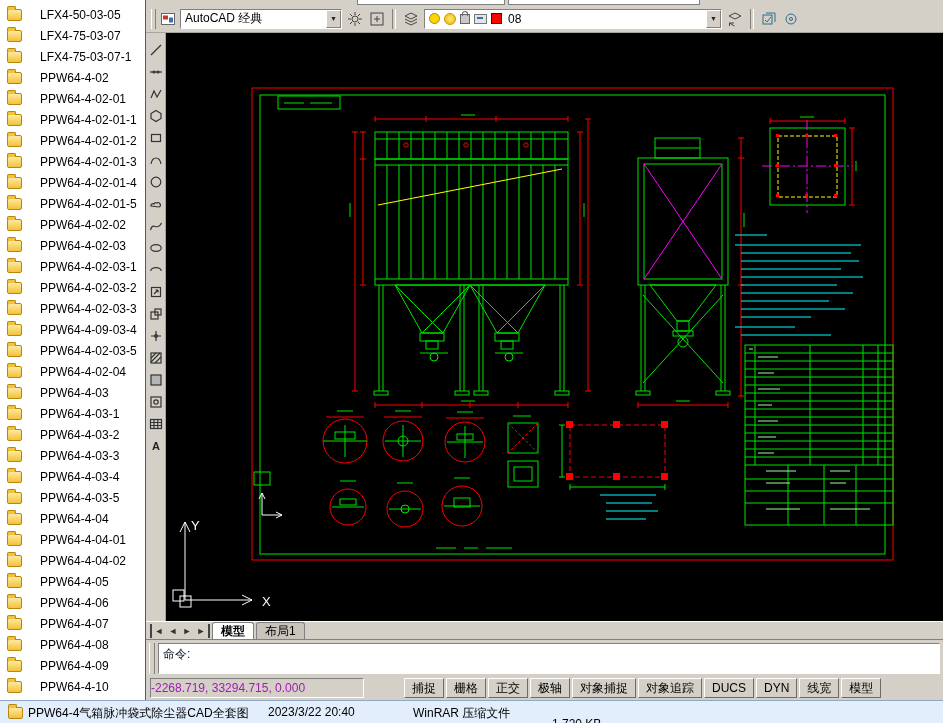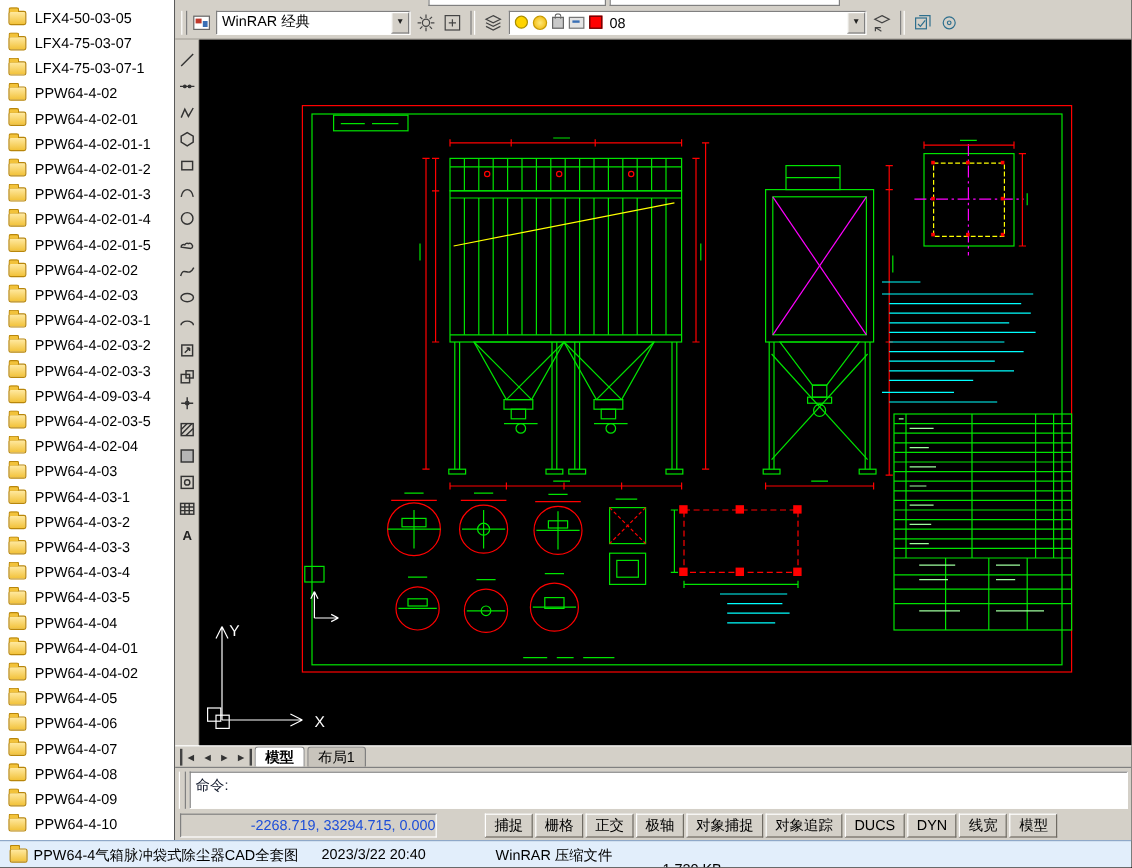--- a/index.html
+++ b/index.html
@@ -2,21 +2,21 @@
 <html style="--canvas-bg: #000000; --cad-red: #ff0000; --cad-green: #00e400; --cad-green-light: #9fff9f; --cad-cyan: #00ffff; --cad-yellow: #ffff00; --cad-magenta: #ff00ff; --cad-white: #ffffff; --layer-swatch: #ff0000;"><head>
 <meta charset="utf-8">
 <style>
   html,body{margin:0;padding:0;background:#222;}
   body{font-family:"Liberation Sans","DejaVu Sans",sans-serif;}
   .screen{position:relative;width:943px;height:723px;background:#d4d0c8;overflow:hidden;}
 
   
   .sidebar{position:absolute;left:0;top:0;width:146px;height:700px;background:#fff;
            border-right:1px solid #5a5a5a;box-sizing:border-box;padding-top:4px;overflow:hidden;}
-  .file-row{display:flex;align-items:center;height:21px;padding-left:7px;gap:7px;
+  .file-row{display:flex;align-items:center;height:21px;padding-left:7px;gap:18px;
             font-size:12px;color:#000;white-space:nowrap;}
   .ficon{flex:0 0 auto;width:15px;height:12px;background:linear-gradient(180deg,#ffe9a0,#f2c23a);
          border:1px solid #b8860b;border-radius:2px;position:relative;box-sizing:border-box;}
   .ficon::before{content:"";position:absolute;left:-1px;top:-4px;width:7px;height:3px;background:#f2c23a;
          border:1px solid #b8860b;border-bottom:none;border-radius:2px 2px 0 0;}
 
   
   .acad{position:absolute;left:146px;top:0;width:797px;height:700px;display:flex;flex-direction:column;background:#d4d0c8;}
 
   
@@ -80,22 +80,22 @@
   
   .cmd-area{flex:0 0 37px;background:#d4d0c8;border-top:1px solid #808080;box-sizing:border-box;
             display:flex;align-items:stretch;padding:3px 3px 2px 3px;}
   .cmd-grip{width:4px;border-left:1px solid #fff;border-right:1px solid #808080;margin-right:3px;}
   .cmd-box{flex:1;background:#fff;border:1px solid;border-color:#808080 #fff #fff #808080;
            font-size:12px;color:#0f172a;padding:2px 4px;}
 
   
   .statusbar{flex:0 0 24px;display:flex;align-items:center;background:#d4d0c8;padding-left:4px;
              gap:4px;font-size:12px;}
-  .coords{width:212px;height:18px;line-height:18px;text-align:right;border:1px solid;
-          border-color:#808080 #fff #fff #808080;color:#1d4ed8;font-size:12px;background:#d4d0c8;}
+  .coords{width:212px;height:18px;line-height:18px;text-align:left;border:1px solid;
+          border-color:#808080 #fff #fff #808080;color:#a21caf;font-size:12px;background:#d4d0c8;}
   .sbtns{display:flex;gap:2px;padding-left:36px;}
   .sbtn{height:20px;padding:0 7px;font-size:12px;background:#d4d0c8;border:1px solid;
         border-color:#fff #6f6b63 #6f6b63 #fff;color:#000;white-space:nowrap;}
 
   
   .bottom-row{position:absolute;left:0;top:700px;width:943px;height:23px;background:#e2eefb;
               border-top:1px solid #8fa8c8;box-sizing:border-box;font-size:12px;color:#000;}
   .bottom-row .ficon{position:absolute;left:8px;top:6px;}
   .bname{position:absolute;left:28px;top:4px;white-space:nowrap;}
   .bdate{position:absolute;left:268px;top:4px;white-space:nowrap;}
@@ -282,21 +282,21 @@
       <div class="tb-row">
         <div class="tb-grip"></div>
         <div class="tb-icon">
           <svg width="16" height="16" viewBox="0 0 16 16">
               <rect x="1.5" y="2.5" width="13" height="11" stroke="#666" fill="#fff"></rect>
               <rect x="3" y="4.5" width="5" height="4" fill="#c0392b"></rect>
               <rect x="9" y="6.5" width="4" height="5" fill="#3a6fb5"></rect>
             </svg>
         </div>
         <div class="combo ws-combo">
-          <span class="combo-text">WinRAR 经典</span>
+          <span class="combo-text">AutoCAD 经典</span>
           <span class="combo-arrow">▼</span>
         </div>
         <button class="tb-btn">
           <svg width="16" height="16" viewBox="0 0 16 16" stroke="#444" fill="none">
               <circle cx="8" cy="8" r="3"></circle>
               <path d="M8 1v3M8 12v3M1 8h3M12 8h3M3 3l2 2M11 11l2 2M13 3l-2 2M5 11l-2 2"></path>
             </svg>
         </button>
         <button class="tb-btn">
           <svg width="16" height="16" viewBox="0 0 16 16" stroke="#444" fill="none">

